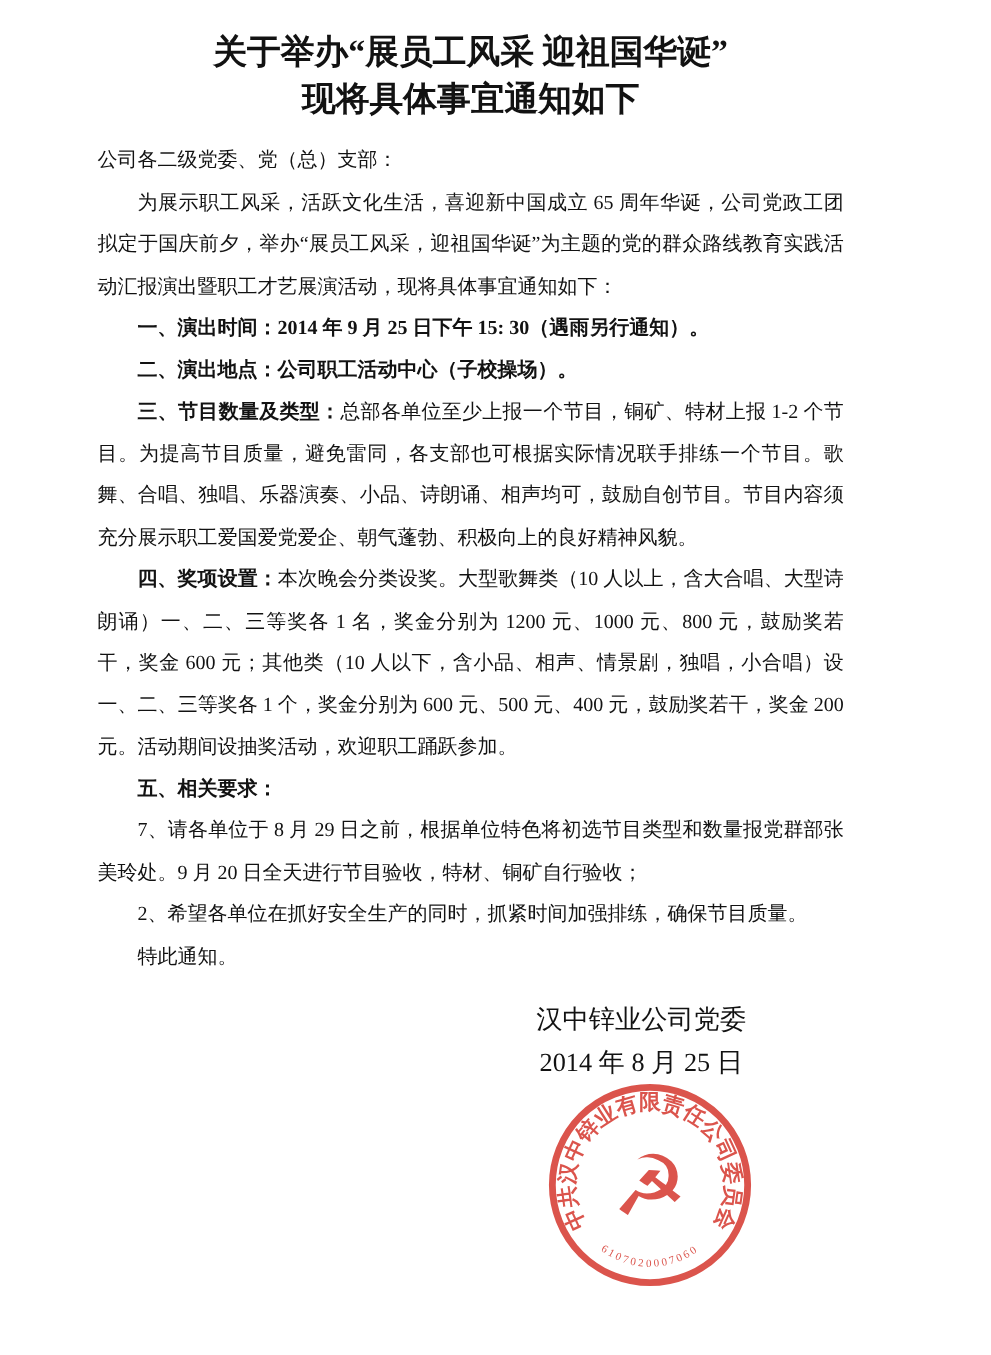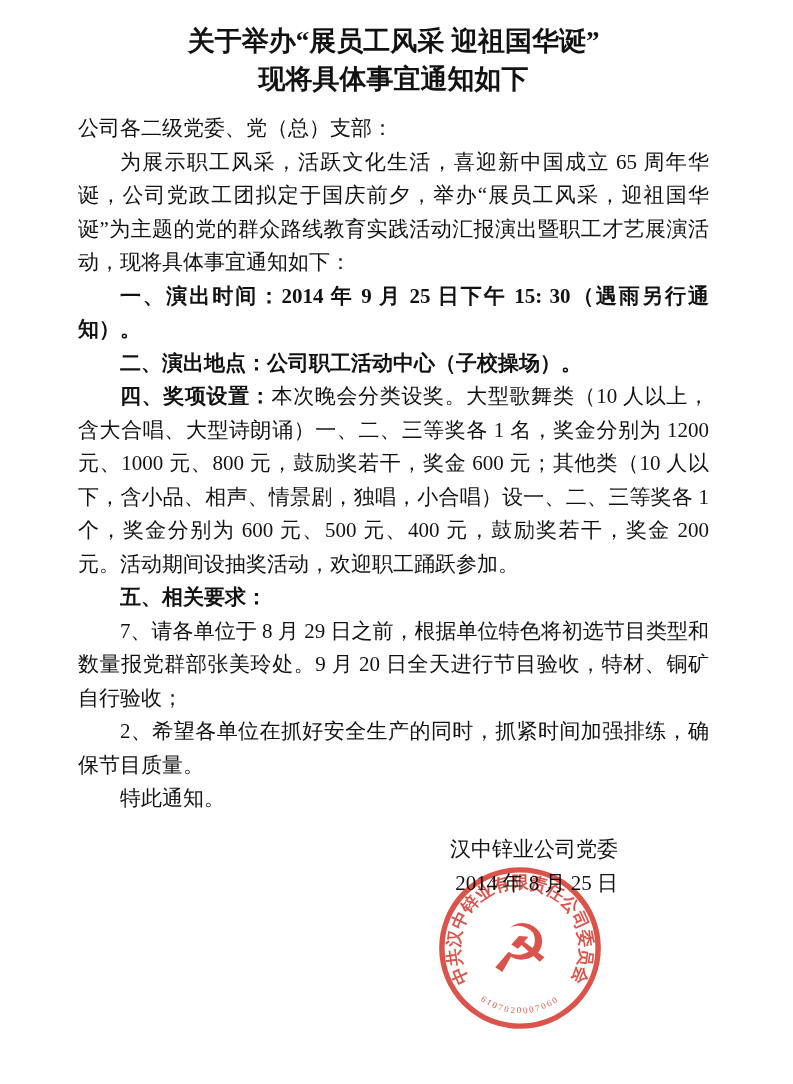--- a/index.html
+++ b/index.html
@@ -4,41 +4,41 @@
 <style>
   html, body { margin: 0; padding: 0; }
   body {
     width: 793px; height: 1084px;
     background: #ffffff;
     position: relative;
     overflow: hidden;
     color: #121212;
     font-family: "Liberation Serif", "DejaVu Serif", serif;
   }
-  .page { padding: 22px 84px 0 78px; position: relative; }
+  .page { padding: 22px 118px 0 78px; position: relative; }
   .title {
     font-size: 27px;
     font-weight: bold;
     text-align: center;
     line-height: 38px;
     margin-bottom: 14px;
   }
   .body-text p {
     margin: 0;
-    font-size: 21px;
+    font-size: 16px;
     line-height: 33.5px;
     text-align: justify;
   }
   .indent { text-indent: 2em; }
   .body-text b { font-weight: bold; }
   .signature {
     margin-top: 16px;
     margin-left: 330px;
     width: 210px;
-    text-align: right;
+    text-align: center;
     font-size: 21px;
     line-height: 34.5px;
     position: relative;
     z-index: 3;
   }
   .stamp {
     position: absolute;
     left: 436px;
     top: 864px;
     width: 168px;
@@ -62,20 +62,21 @@
 
   <div class="body-text">
     <p>公司各二级党委、党（总）支部：</p>
 
     <p class="indent">为展示职工风采，活跃文化生活，喜迎新中国成立 65 周年华诞，公司党政工团拟定于国庆前夕，举办“展员工风采，迎祖国华诞”为主题的党的群众路线教育实践活动汇报演出暨职工才艺展演活动，现将具体事宜通知如下：</p>
 
     <p class="indent"><b>一、演出时间：2014 年 9 月 25 日下午 15: 30（遇雨另行通知）。</b><span></span></p>
 
     <p class="indent"><b>二、演出地点：公司职工活动中心（子校操场）。</b><span></span></p>
 
+    <p class="indent"><b>三、节目数量及类型：</b><span>总部各单位至少上报一个节目，铜矿、特材上报 1-2 个节目。为提高节目质量，避免雷同，各支部也可根据实际情况联手排练一个节目。歌舞、合唱、独唱、乐器演奏、小品、诗朗诵、相声均可，鼓励自创节目。节目内容须充分展示职工爱国爱党爱企、朝气蓬勃、积极向上的良好精神风貌。</span></p>
 
     <p class="indent"><b>四、奖项设置：</b><span>本次晚会分类设奖。大型歌舞类（10 人以上，含大合唱、大型诗朗诵）一、二、三等奖各 1 名，奖金分别为 1200 元、1000 元、800 元，鼓励奖若干，奖金 600 元；其他类（10 人以下，含小品、相声、情景剧，独唱，小合唱）设一、二、三等奖各 1 个，奖金分别为 600 元、500 元、400 元，鼓励奖若干，奖金 200 元。活动期间设抽奖活动，欢迎职工踊跃参加。</span></p>
 
     <p class="indent"><b>五、相关要求：</b><span></span></p>
 
     <p class="indent">7、请各单位于 8 月 29 日之前，根据单位特色将初选节目类型和数量报党群部张美玲处。9 月 20 日全天进行节目验收，特材、铜矿自行验收；</p>
     <p class="indent">2、希望各单位在抓好安全生产的同时，抓紧时间加强排练，确保节目质量。</p>
 
     <p class="indent">特此通知。</p>
   </div>

